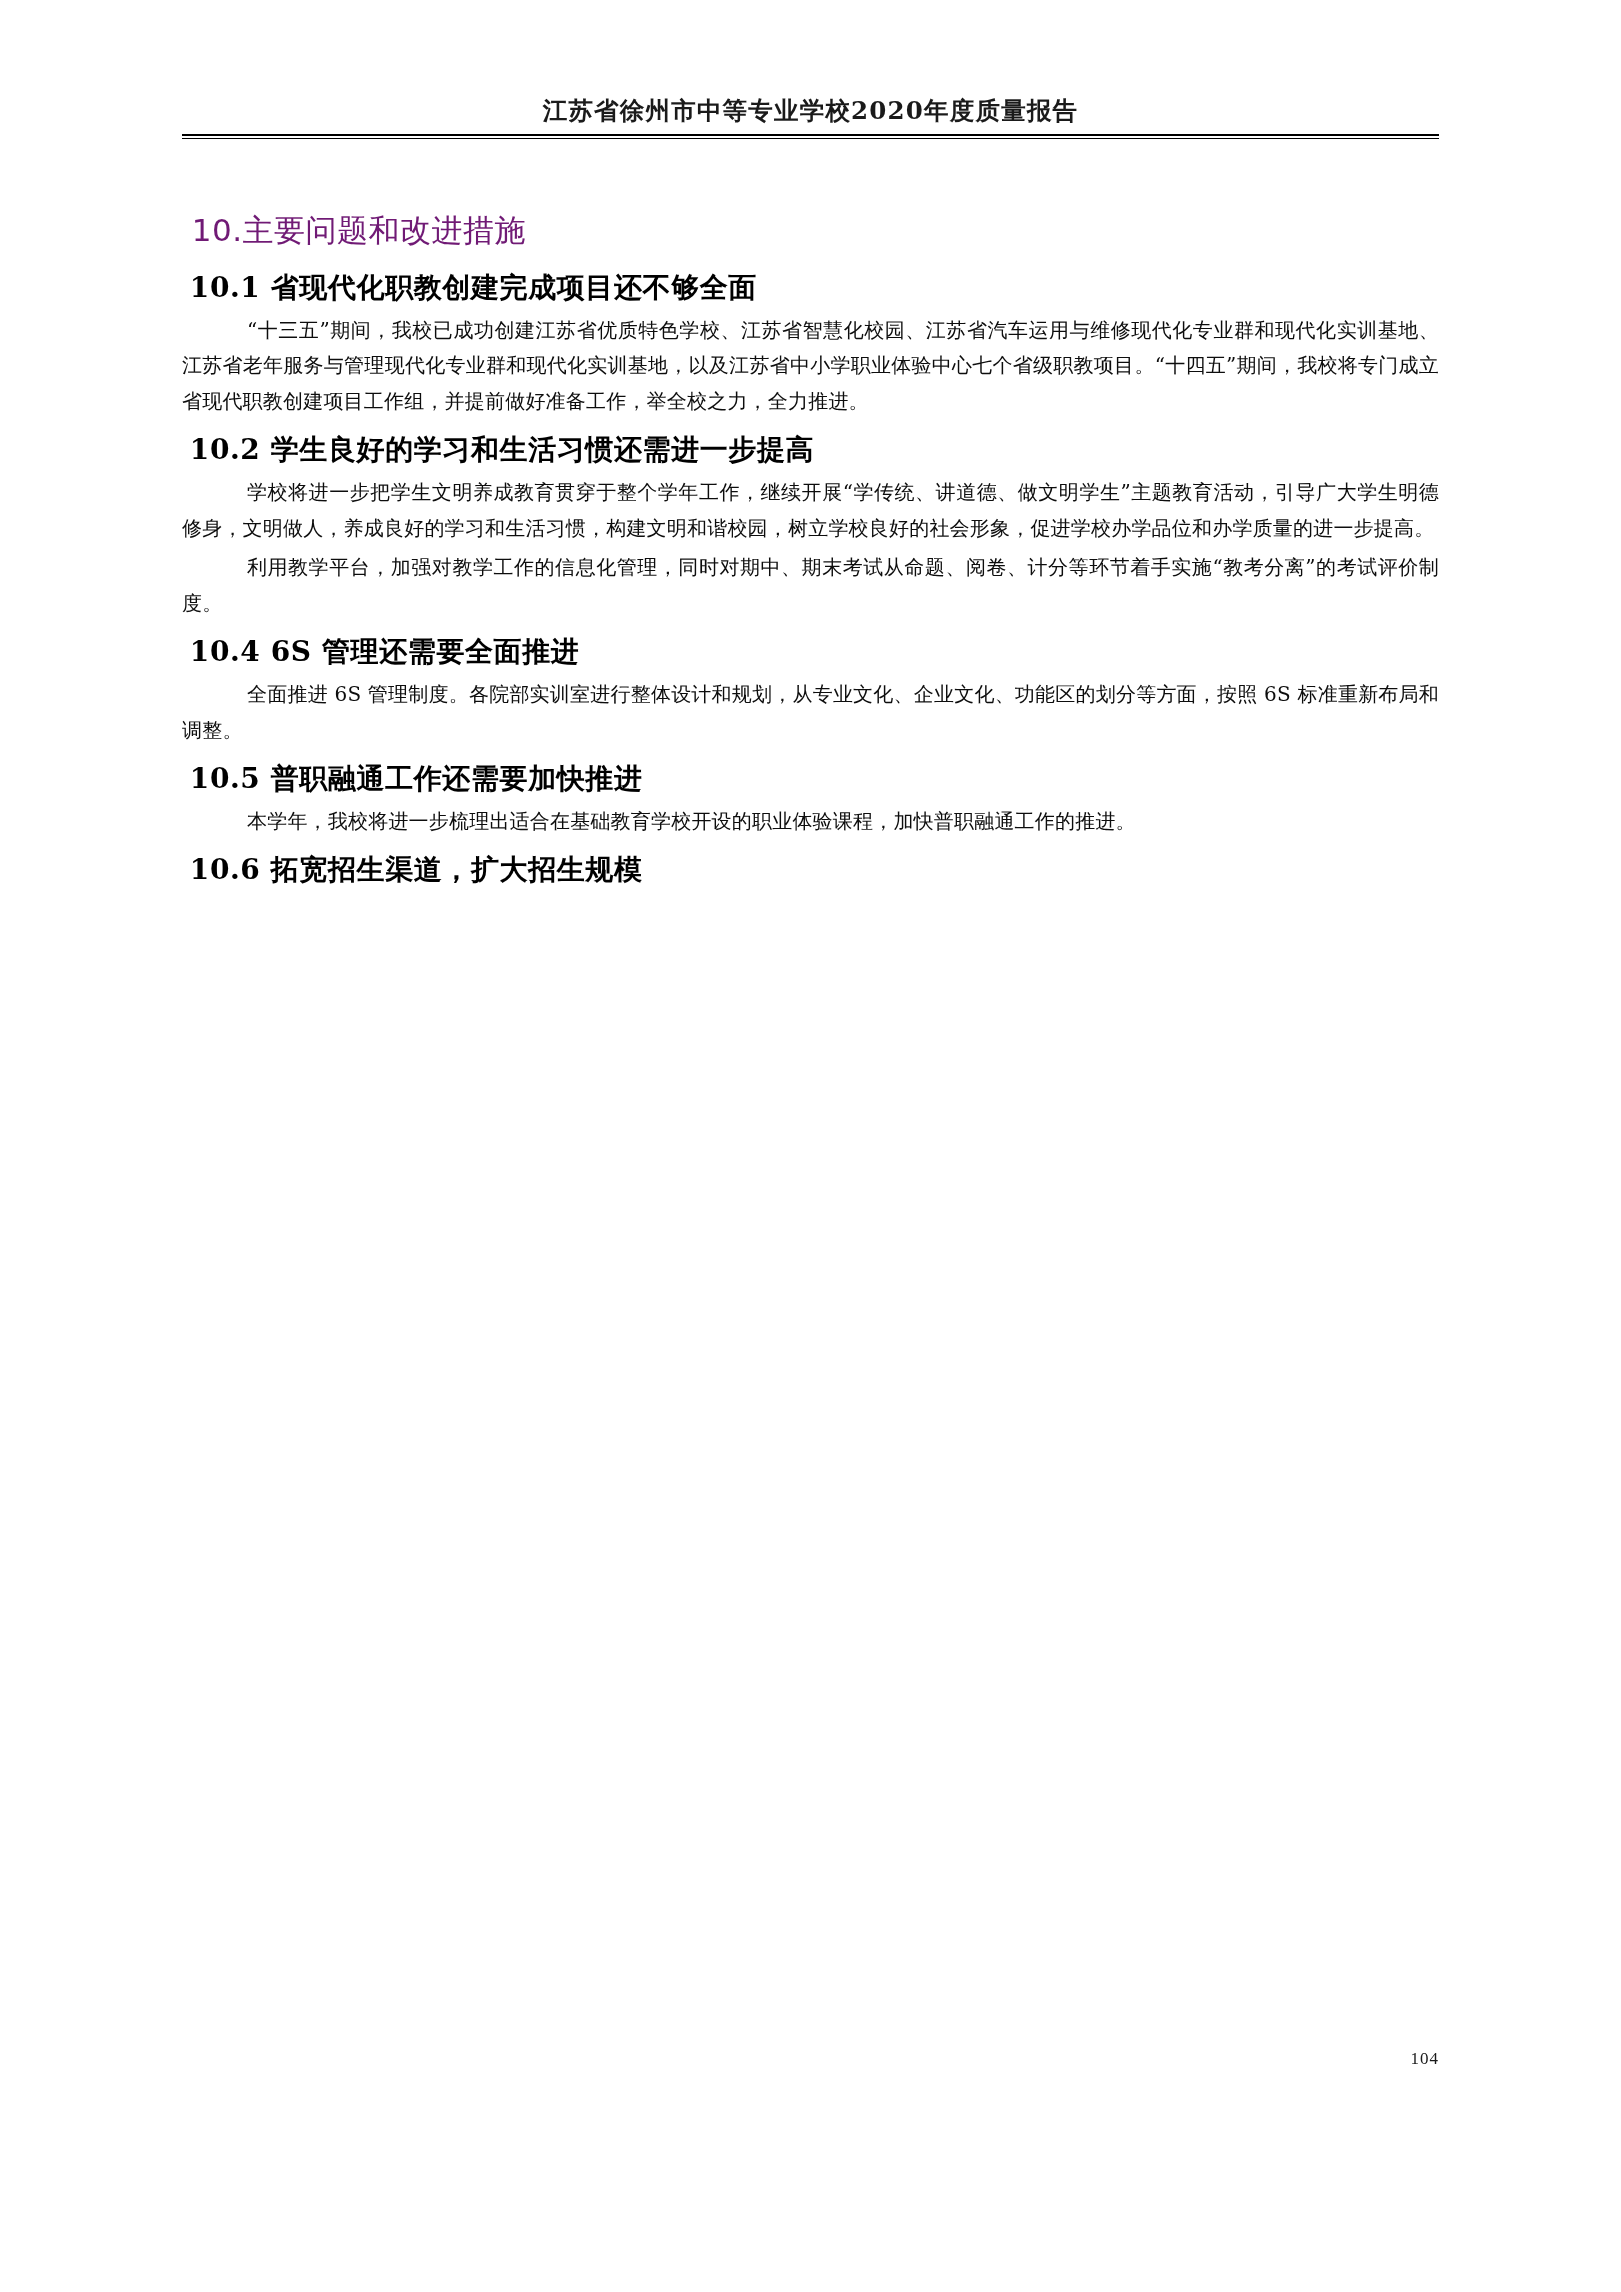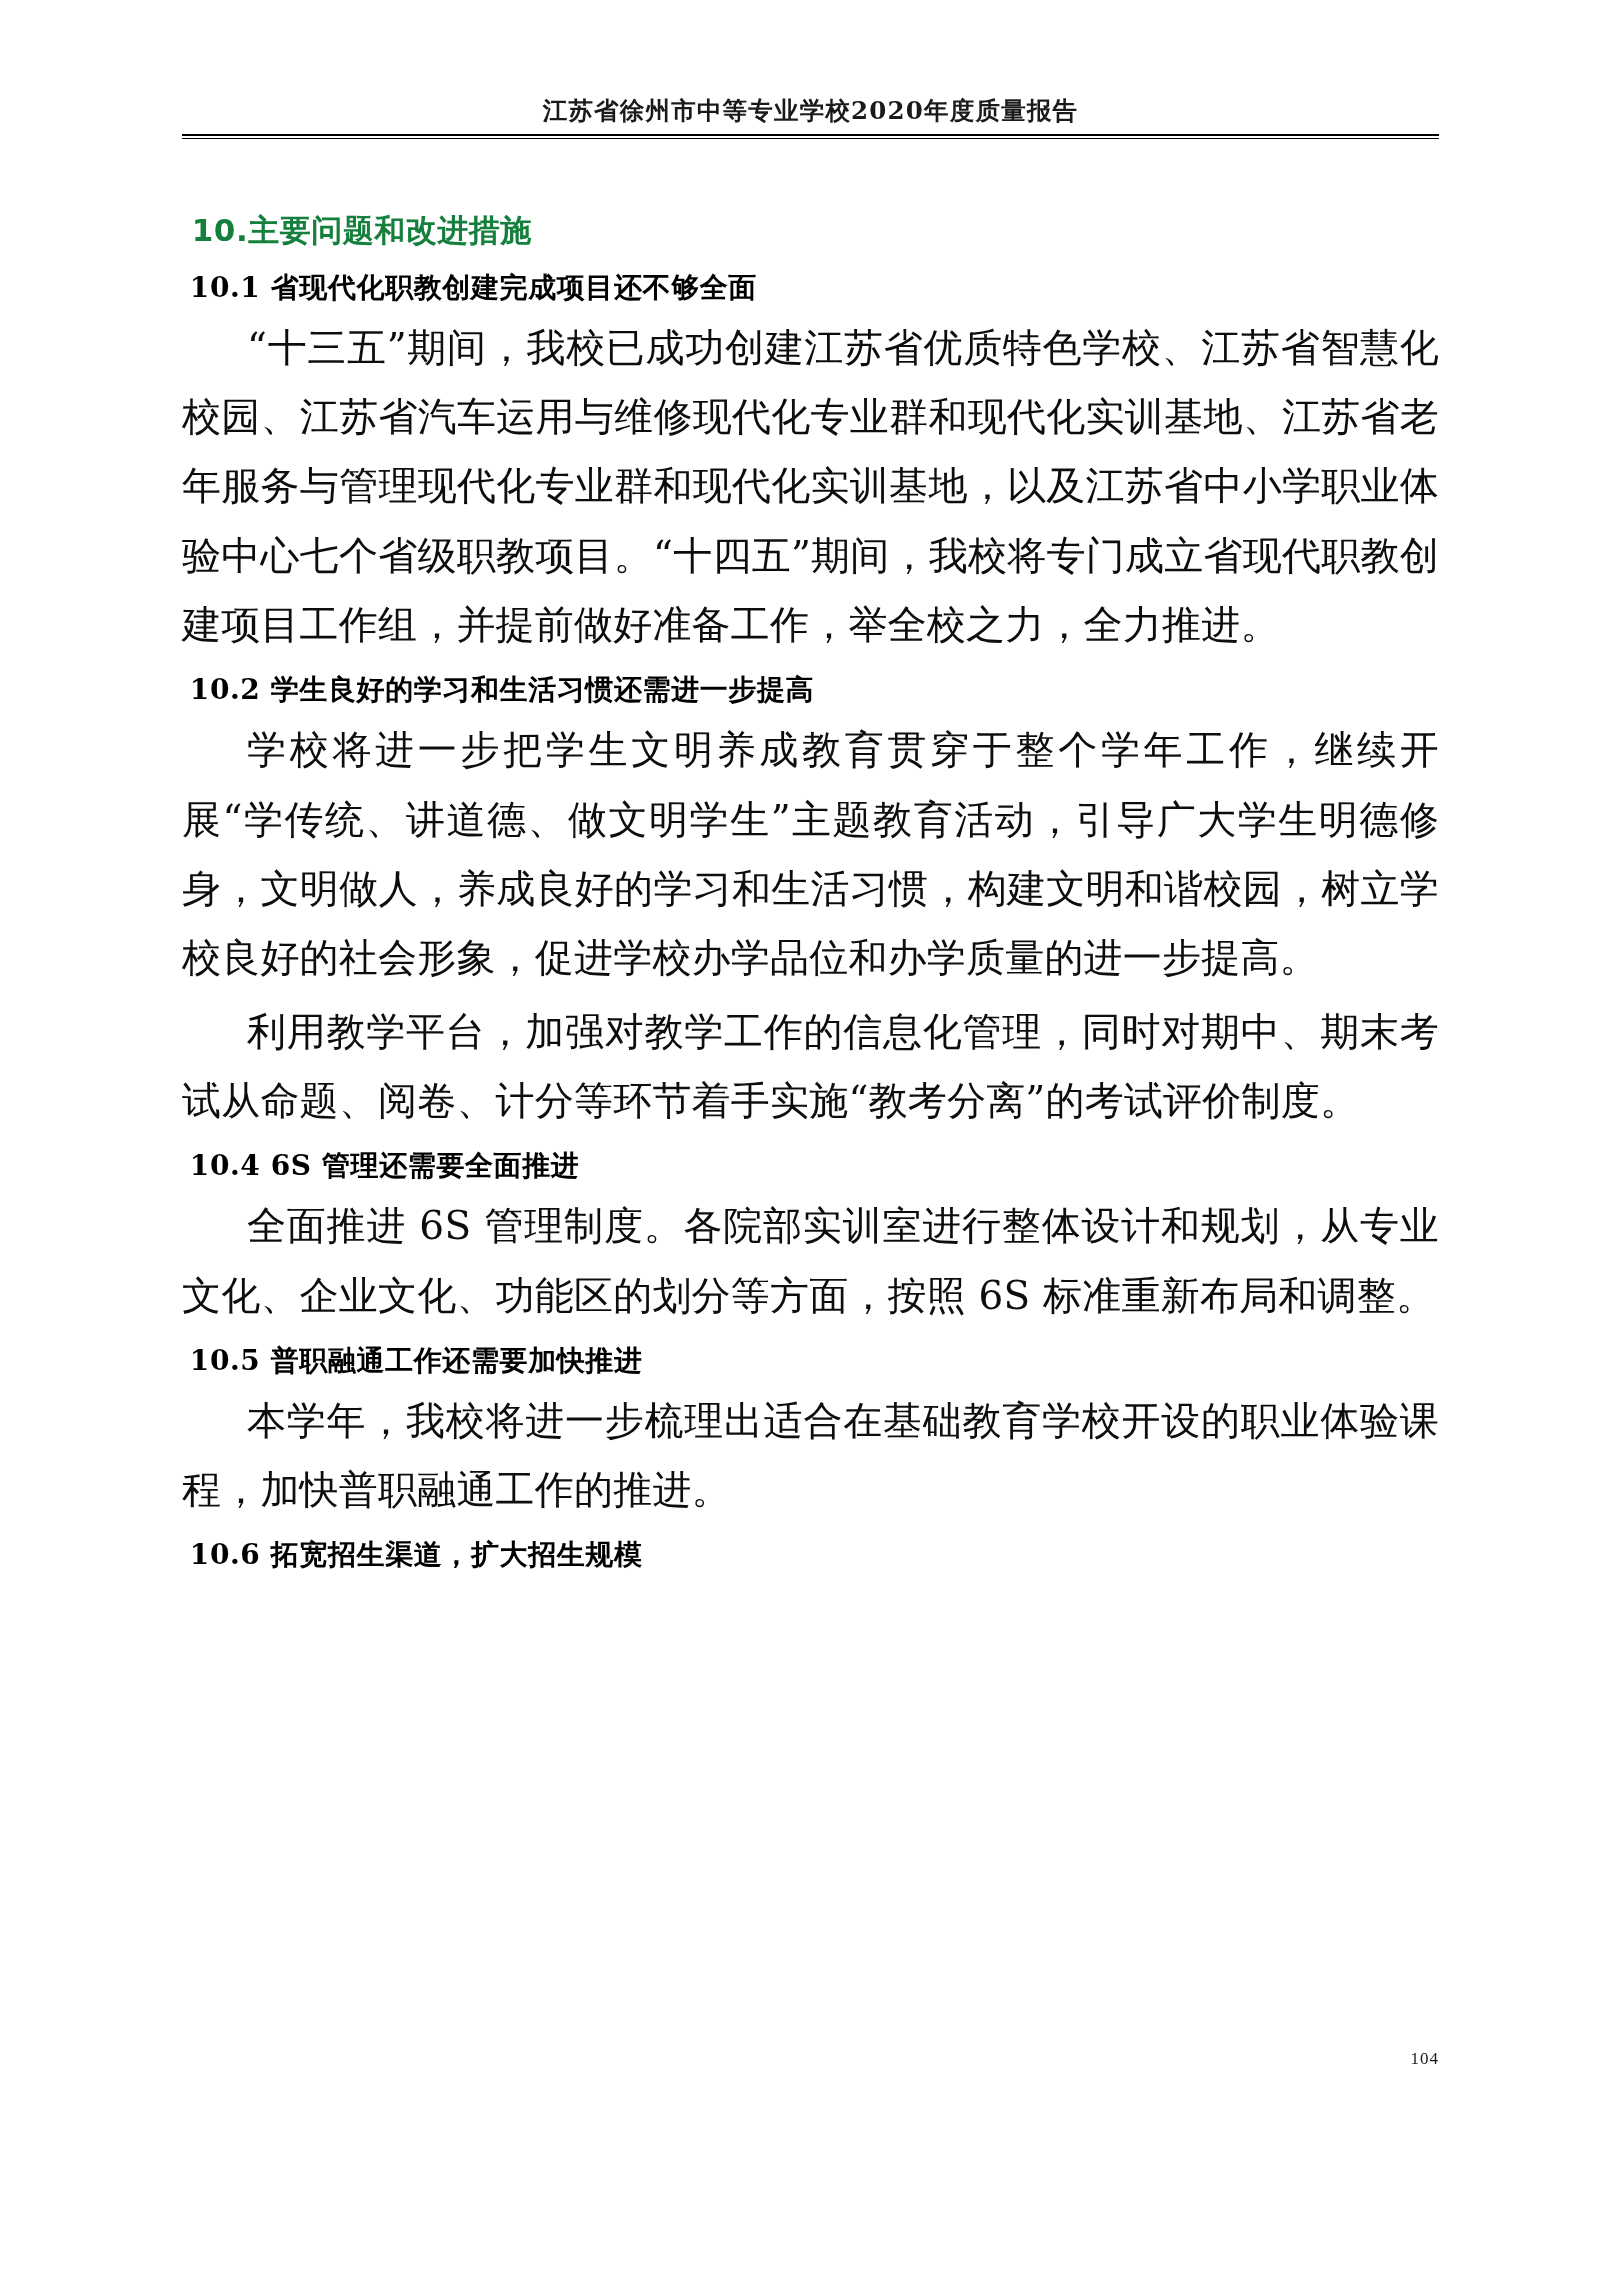--- a/index.html
+++ b/index.html
@@ -51,22 +51,22 @@
     position: absolute;
     top: 208px;
     left: 182px;
     width: 1257px;
   }
 
   
   .h-section {
     font-family: "DejaVu Sans", sans-serif;
     font-size: 31px;
-    font-weight: bold;
-    color: #15803d;
+    font-weight: normal;
+    color: #701a75;
     line-height: 1.45;
     letter-spacing: 0.5px;
     text-indent: 2px;
     margin: 0 0 13.7px 0;
     padding-left: 7.8px;
   }
 
   
   .h-sub {
     font-family: "DejaVu Serif", serif;
@@ -75,21 +75,21 @@
     color: #000000;
     line-height: 1.5;
     letter-spacing: 0.6px;
     margin: 9.8px 0 3.9px 0;
     padding-left: 7.8px;
   }
 
   
   .para {
     font-family: "DejaVu Serif", serif;
-    font-size: 39px;
+    font-size: 20px;
     font-weight: normal;
     color: #0d0d0d;
     line-height: 1.78;
     letter-spacing: 0.2px;
     text-align: justify;
     text-justify: inter-character;
     text-indent: 65px;
     margin: 0 0 3.9px 0;
     word-break: break-all;
   }

